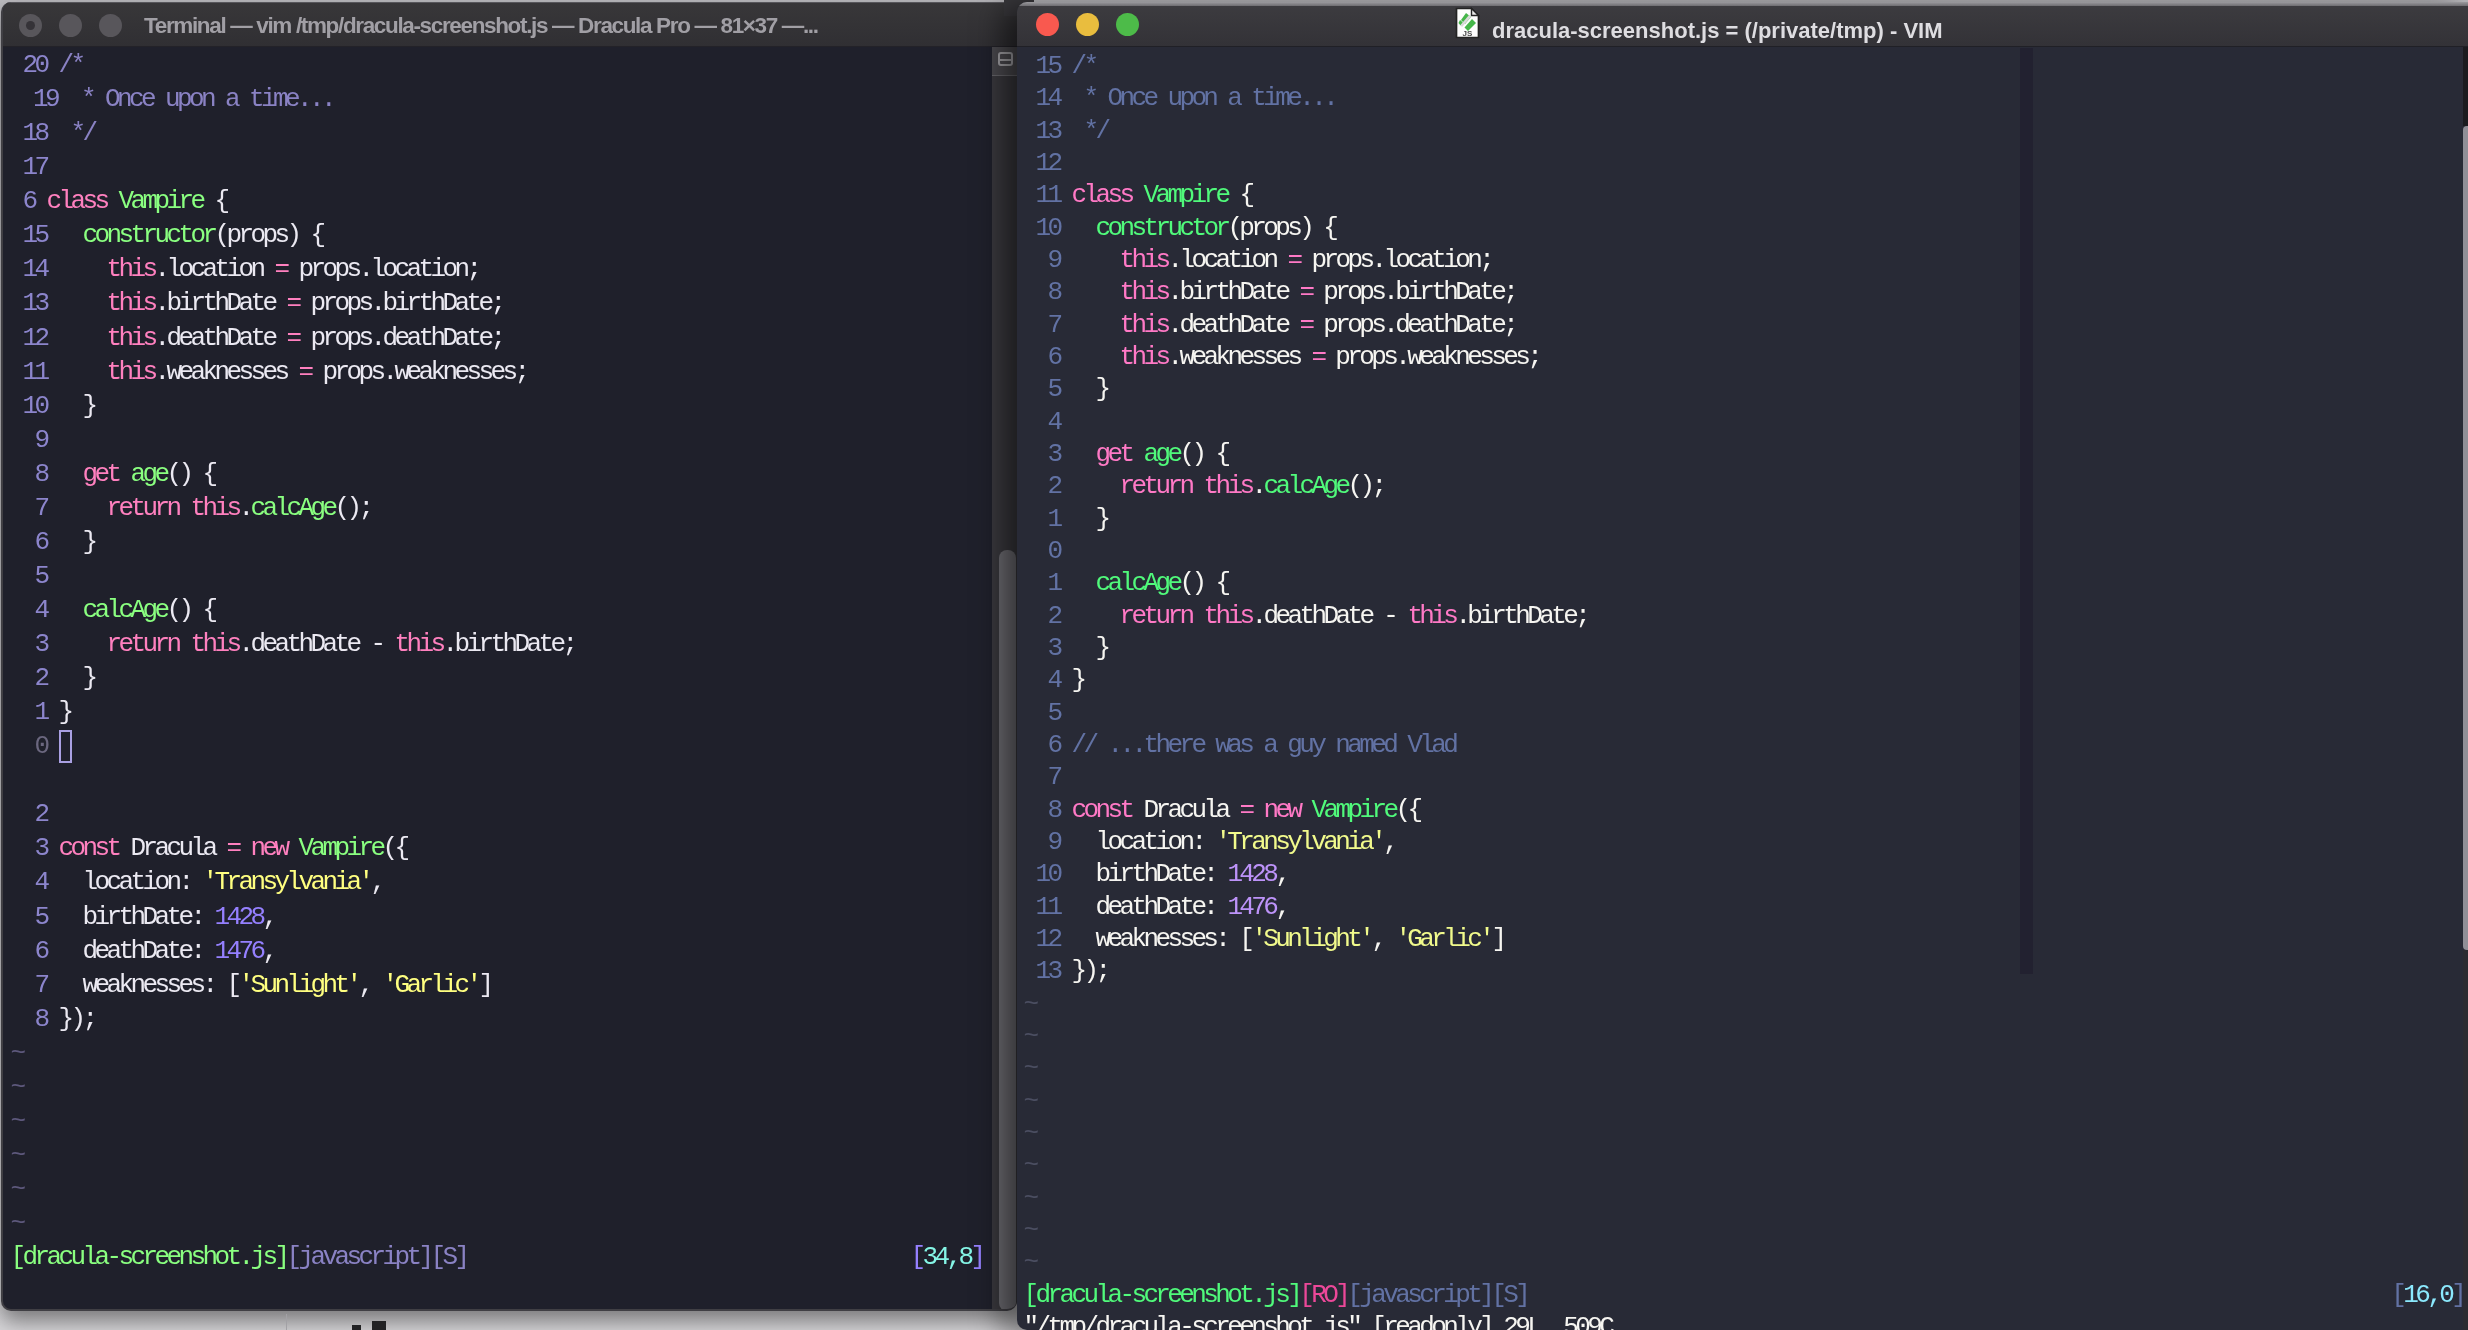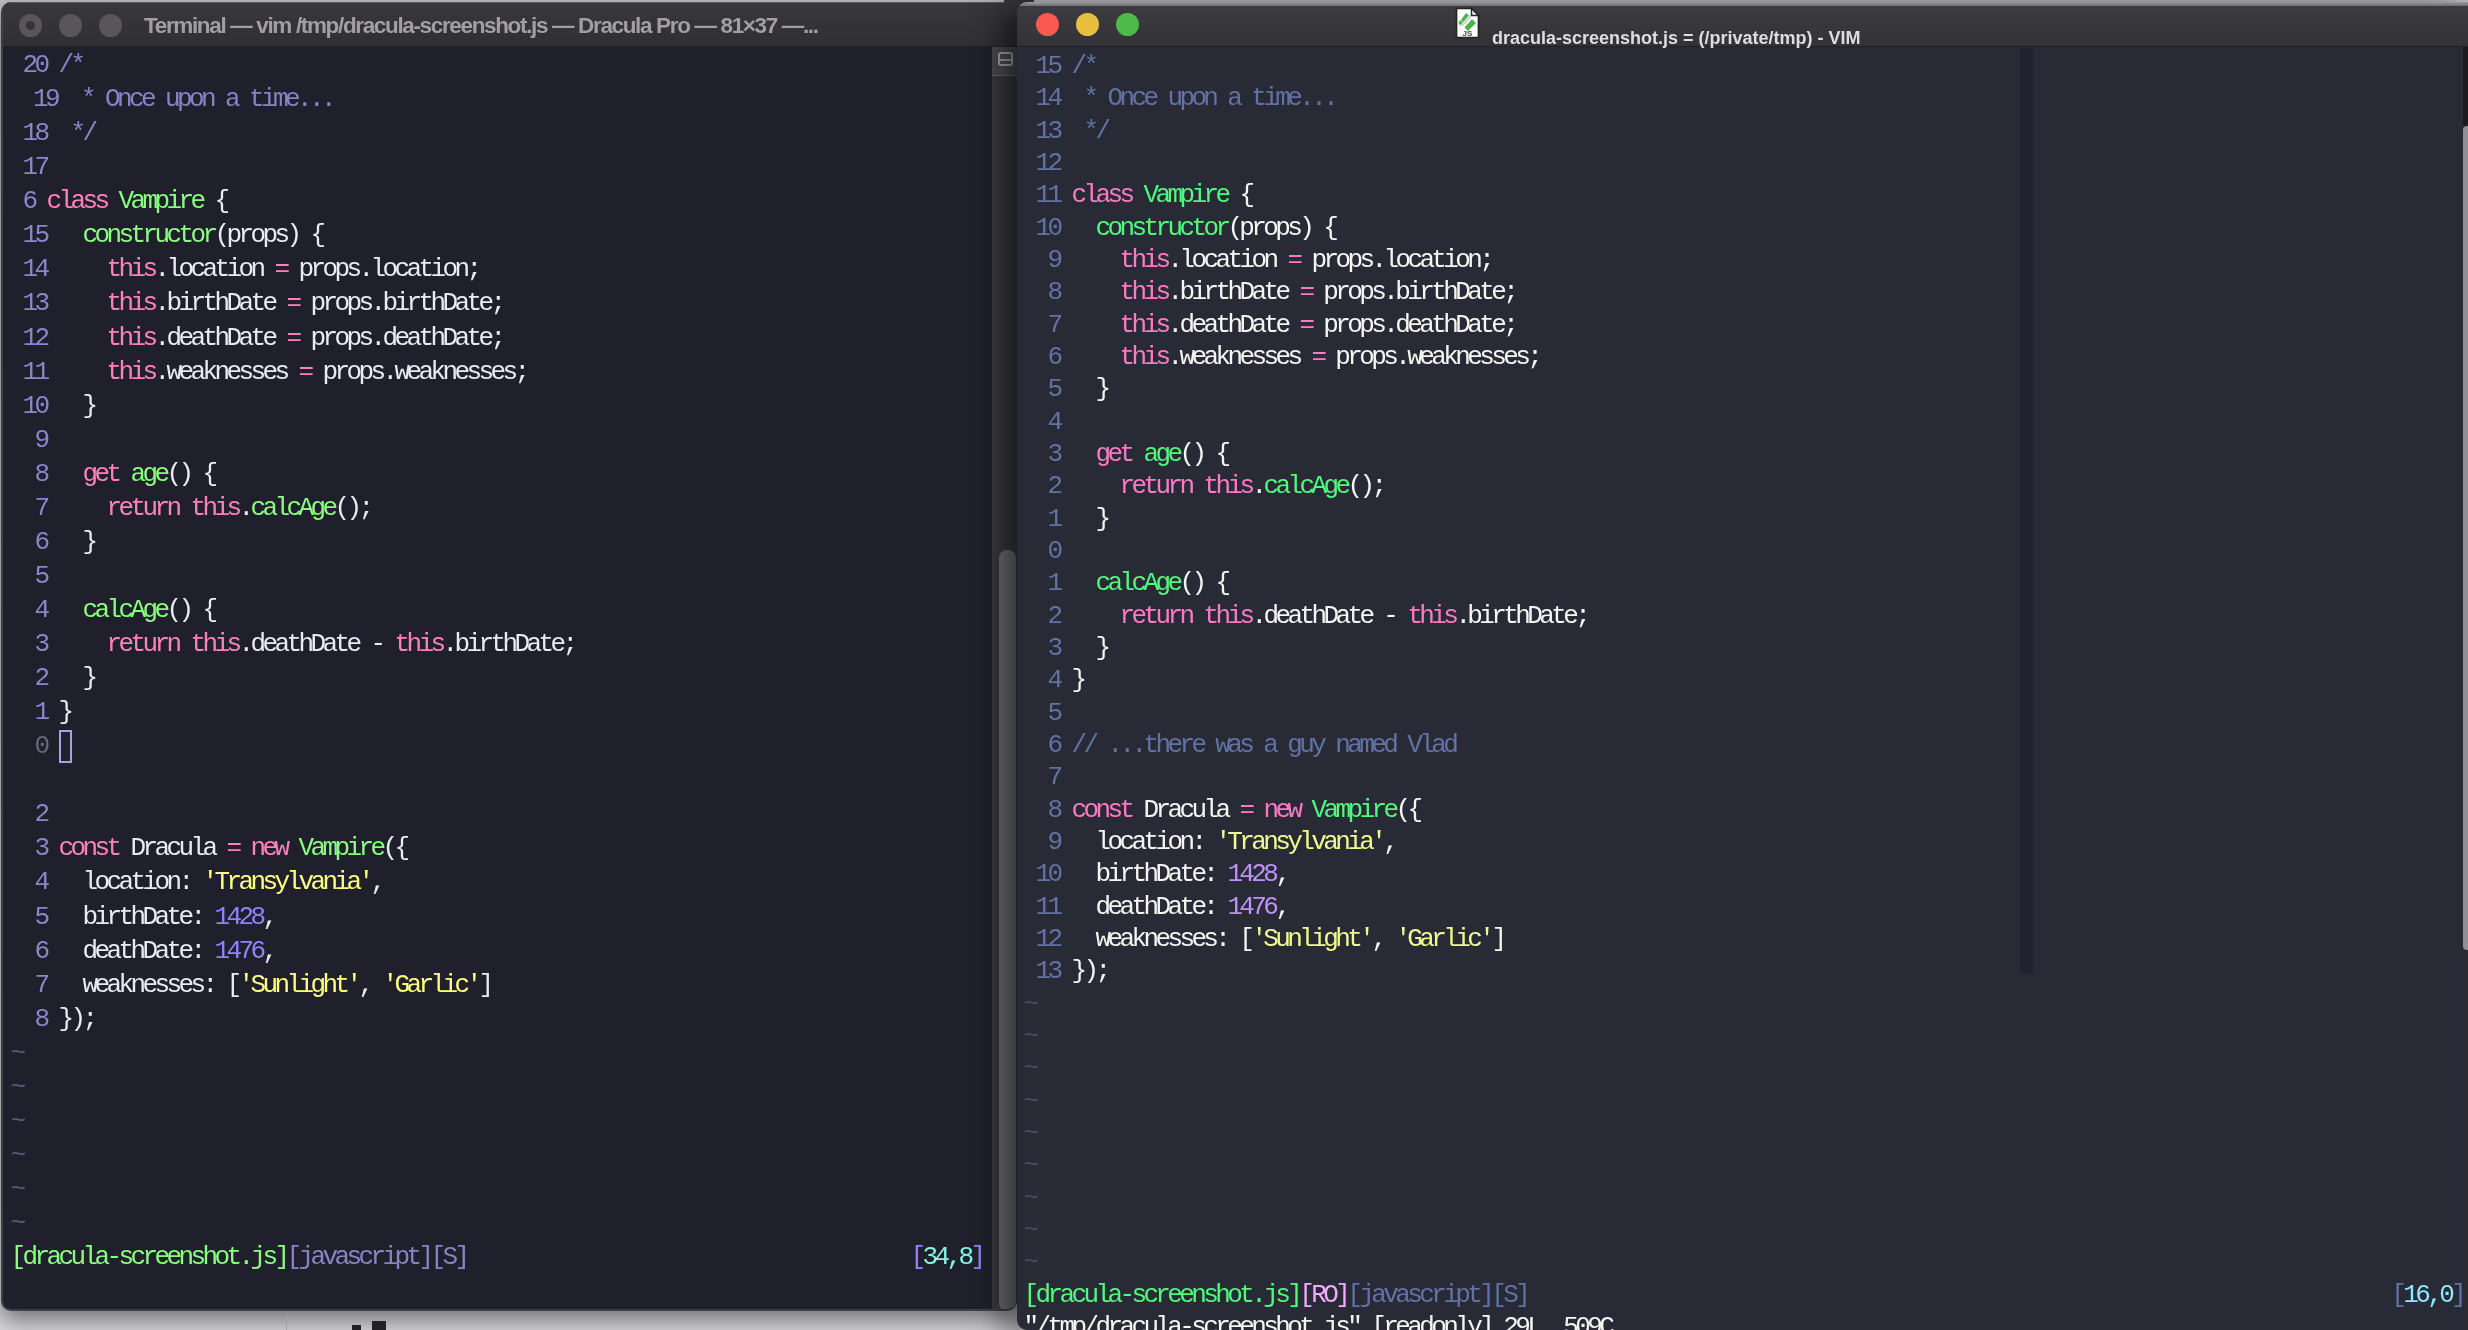--- a/index.html
+++ b/index.html
@@ -8,21 +8,21 @@
 .row{position:absolute;white-space:pre;font-size:26px;letter-spacing:-3.604px}
 
 .Lrow{line-height:34.1px;height:34.1px}
 .Ln{color:#8c85cc}.Ld{color:#6b677f}.Lc{color:#8a82c4}.Lf{color:#ebe9f2}
 .Lp{color:#ff80bf}.Lg{color:#8aff80}.Ly{color:#ffff80}.Lu{color:#9580ff}
 .Lcy{color:#85f5e6}.Lt{color:#5d587c}
 
 .Rrow{line-height:32.3px;height:32.3px}
 .Rn{color:#6272a4}.Rc{color:#6272a4}.Rf{color:#f6f5f1}
 .Rp{color:#ff79c6}.Rg{color:#50fa7b}.Ry{color:#f1fa8c}.Ru{color:#bd93f9}
-.Rcy{color:#8be9fd}.Rt{color:#4b4e61}.Ro{color:#f0abfc}
+.Rcy{color:#8be9fd}.Rt{color:#4b4e61}.Ro{color:#ec4899}
 .tbar{position:absolute;left:0;top:0;right:0;height:45px}
 .btn{position:absolute;border-radius:50%;width:23px;height:23px;top:11px}
 .ttext{position:absolute;font-family:"Liberation Sans",sans-serif;font-weight:600;white-space:nowrap}
 </style></head><body>
 
 <div class="win" id="lwin" style="left:1px;top:2px;width:1016px;height:1309px;border-radius:10px;background:#1f202b;box-shadow:0 10px 22px rgba(0,0,0,.45);border-left:2px solid #403f44;border-bottom:2px solid #403f44">
 <div class="tbar" style="background:linear-gradient(#383739,#302f33);border-top:1px solid #57565b;border-bottom:1px solid #232228">
       <span class="btn" style="left:16px;background:#58565b"></span>
       <span class="btn" style="left:56px;background:#58565b"></span>
       <span class="btn" style="left:96px;background:#58565b"></span>
@@ -83,21 +83,21 @@
       <span class="btn" style="left:99px;background:#4dbb49"></span>
 <svg style="position:absolute;left:438px;top:5px" width="25" height="32" viewBox="0 0 25 32">
         <path d="M1.5 1.5 h15 l7 7 v22 h-22 z" fill="#fdfdfd" stroke="#242424" stroke-width="1.7"></path>
         <path d="M16.5 1.5 l7 7 h-7 z" fill="#e8e8e8" stroke="#242424" stroke-width="1.4"></path>
         <path d="M11 6 l5 4 -6 7 -4 -4 z" fill="#45b649"></path>
         <path d="M17 12 l4 4 -8 8 -3.5 -3.5 z" fill="#45b649"></path>
         <path d="M5 13 l3 2.5 -2.5 3 -2 -2.5 z" fill="#45b649"></path>
         <path d="M14 8 l2 2 -9 10 -1.5 -2 z" fill="#d9d9d9"></path>
         <text x="12.5" y="29" font-size="8" font-weight="bold" fill="#4a4a4a" text-anchor="middle" font-family="Liberation Sans">JS</text>
       </svg>
-<span class="ttext" style="left:475px;top:26px;font-size:18px;color:#dedde1">dracula-screenshot.js = (/private/tmp) - VIM</span>
+<span class="ttext" style="left:475px;top:16px;font-size:22px;color:#dedde1">dracula-screenshot.js = (/private/tmp) - VIM</span>
 </div>
 <div class="row Rrow" style="left:6.399999999999977px;top:48.0px"><span class="Rn"> 15 </span><span class="Rc">/*</span></div>
 <div class="row Rrow" style="left:6.399999999999977px;top:80.3px"><span class="Rn"> 14 </span><span class="Rc"> * Once upon a time...</span></div>
 <div class="row Rrow" style="left:6.399999999999977px;top:112.7px"><span class="Rn"> 13 </span><span class="Rc"> */</span></div>
 <div class="row Rrow" style="left:6.399999999999977px;top:145.0px"><span class="Rn"> 12 </span></div>
 <div class="row Rrow" style="left:6.399999999999977px;top:177.3px"><span class="Rn"> 11 </span><span class="Rp">class</span><span class="Rf"> </span><span class="Rg">Vampire</span><span class="Rf"> {</span></div>
 <div class="row Rrow" style="left:6.399999999999977px;top:209.6px"><span class="Rn"> 10 </span><span class="Rf">  </span><span class="Rg">constructor</span><span class="Rf">(props) {</span></div>
 <div class="row Rrow" style="left:6.399999999999977px;top:242.0px"><span class="Rn">  9 </span><span class="Rf">    </span><span class="Rp">this</span><span class="Rf">.location </span><span class="Rp">=</span><span class="Rf"> props.location;</span></div>
 <div class="row Rrow" style="left:6.399999999999977px;top:274.3px"><span class="Rn">  8 </span><span class="Rf">    </span><span class="Rp">this</span><span class="Rf">.birthDate </span><span class="Rp">=</span><span class="Rf"> props.birthDate;</span></div>
 <div class="row Rrow" style="left:6.399999999999977px;top:306.6px"><span class="Rn">  7 </span><span class="Rf">    </span><span class="Rp">this</span><span class="Rf">.deathDate </span><span class="Rp">=</span><span class="Rf"> props.deathDate;</span></div>

